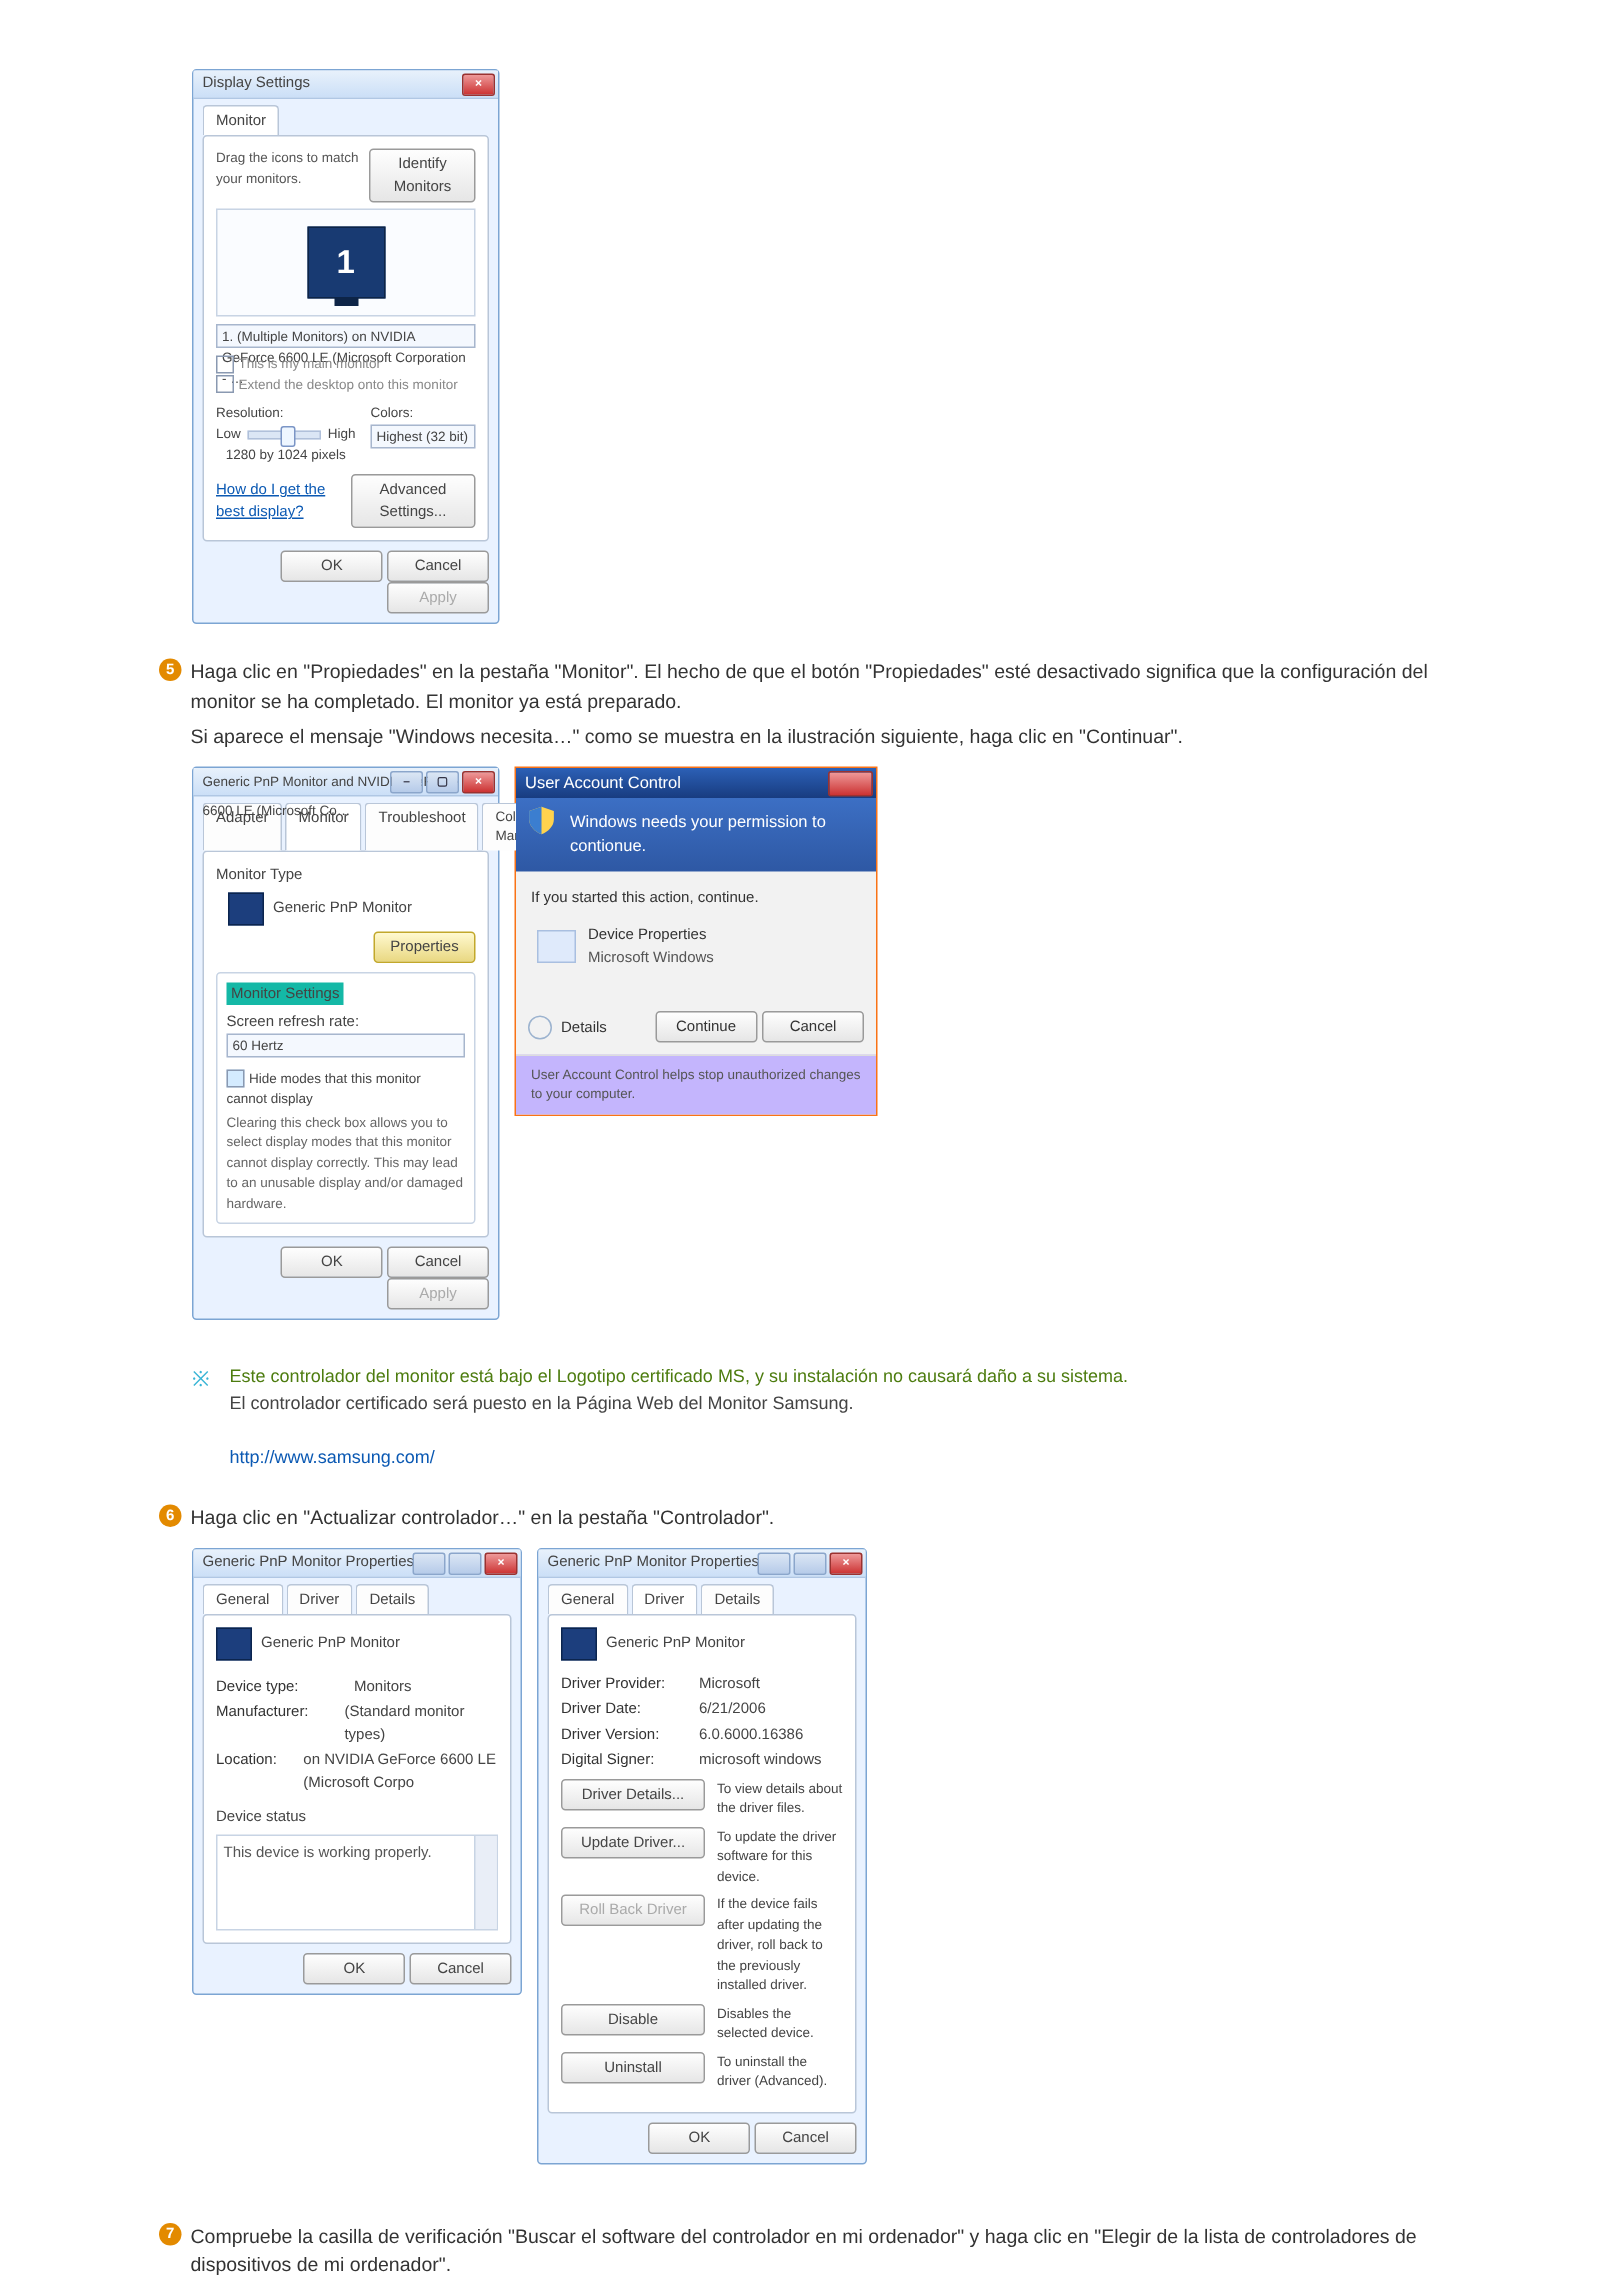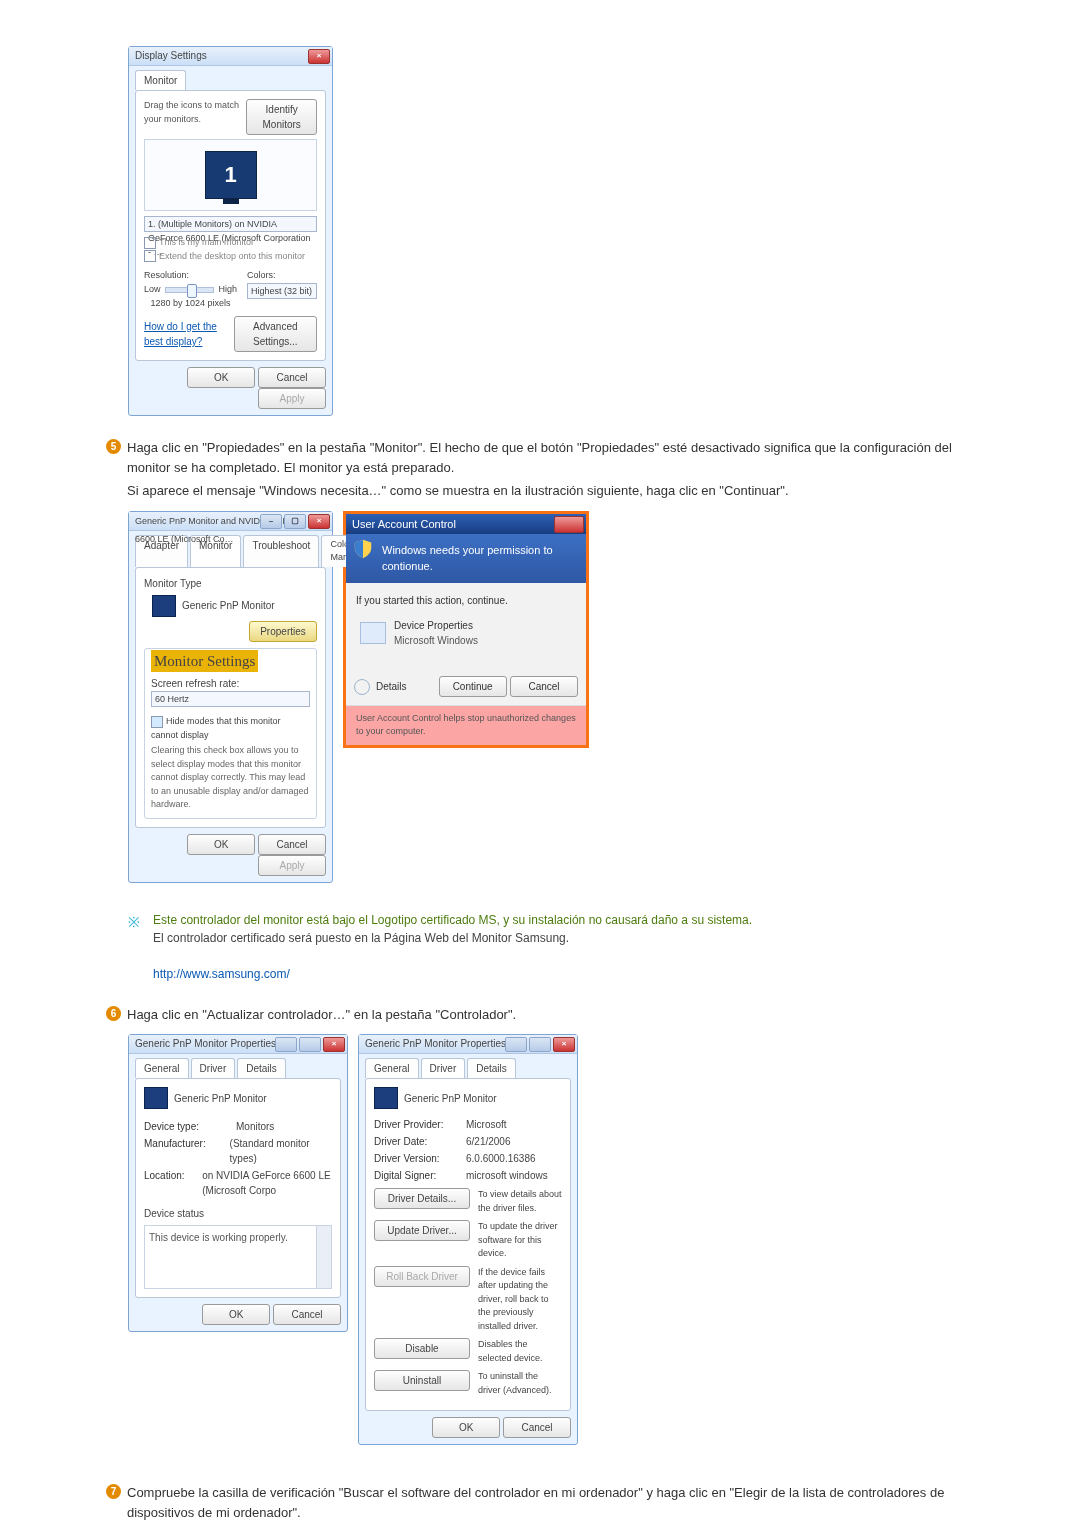--- a/index.html
+++ b/index.html
@@ -32,21 +32,21 @@
   .monitor1{width:50px;height:46px;background:#183a72;border:1px solid #0d2447;margin:10px auto;color:#fff;text-align:center;line-height:46px;font-size:22px;font-weight:bold;position:relative;}
   .monitor1:after{content:"";position:absolute;bottom:-6px;left:50%;margin-left:-8px;width:16px;height:6px;background:#0d2447;}
   .select{width:100%;border:1px solid #a7b6cd;background:#f4f8fe;height:16px;line-height:14px;font-size:9px;padding:0 3px;box-sizing:border-box;}
   .chk{display:inline-block;width:10px;height:10px;border:1px solid #8a99b1;margin-right:3px;vertical-align:middle;}
   .slider-track{height:4px;background:#dbe6f5;border:1px solid #b0c0da;position:relative;margin:4px 0;}
   .slider-thumb{position:absolute;top:-4px;left:45%;width:8px;height:12px;background:#eef6ff;border:1px solid #7b95c6;border-radius:2px;}
   
   .figB{width:205px;}
   .figB .propbtn{background:linear-gradient(#fff9cf,#e9d882);border:1px solid #c2a82b;}
   
-  .uac{width:240px;border:3px solid #f97316;}
+  .uac{width:240px;border:1px solid #f97316;}
   .uac .tbar{height:20px;background:linear-gradient(#2c60b6,#183c80);color:#fff;font-size:11px;line-height:20px;padding:0 6px;position:relative;}
   .uac .tbar .xbtn{position:absolute;right:2px;top:2px;width:28px;height:15px;background:linear-gradient(#e99,#c33);border:1px solid #9a3230;border-radius:2px;}
   .uac-banner{background:linear-gradient(#3c6fc4,#2e58a4);color:#fff;padding:8px 8px 8px 36px;font-size:11px;position:relative;}
   .uac-banner .shield{position:absolute;left:6px;top:4px;width:22px;height:22px;}
   .uac-body{background:#f2f2f2;padding:10px;color:#333;font-size:10px;}
   .uac-footer{background:#f2f2f2;padding:8px;display:flex;justify-content:space-between;align-items:center;}
   .details-ico{width:14px;height:14px;border:1px solid #9cb3cf;border-radius:50%;display:inline-block;margin-right:6px;vertical-align:middle;}
   
   .shield svg{width:100%;height:100%;}
   
@@ -145,21 +145,21 @@
         <span class="tab" style="font-size:9px">Color Management</span>
       </div>
       <div class="inner" style="min-height:170px">
         <div style="font-size:10px">Monitor Type</div>
         <div style="display:flex;align-items:center;margin:4px 0 4px 8px">
             <span class="monicon"></span>
             <span>Generic PnP Monitor</span>
           </div>
         <div style="text-align:right"><span class="btn propbtn">Properties</span></div>
         <div class="fieldset">
-          <div style="font-size:15px;margin-bottom:4px;margin-top:-12px;background:#eab308;display:inline-block;padding:0 3px;font-family:Liberation Serif, serif;">Monitor Settings</div>
+          <div style="font-size:10px;margin-bottom:4px;margin-top:-12px;background:#14b8a6;display:inline-block;padding:0 3px;">Monitor Settings</div>
           <div style="font-size:10px">Screen refresh rate:</div>
           <div class="select">60 Hertz</div>
           <div style="margin-top:8px;font-size:9px"><span class="chk" style="background:#d4ebff"></span><span>Hide modes that this monitor cannot display</span></div>
           <div style="font-size:9px;color:#666;margin-top:2px">Clearing this check box allows you to select display modes that this monitor cannot display correctly. This may lead to an unusable display and/or damaged hardware.</div>
         </div>
       </div>
       <div style="text-align:right;padding:0 6px 6px 0">
         <span class="btn">OK</span>
         <span class="btn">Cancel</span>
         <span class="btn" style="color:#aaa">Apply</span>
@@ -190,21 +190,21 @@
           </div>
         </div>
       </div>
       <div class="uac-footer">
         <span><span class="details-ico"></span><span style="font-size:10px">Details</span></span>
         <span>
           <span class="btn">Continue</span>
           <span class="btn">Cancel</span>
         </span>
       </div>
-      <div style="background:#fca5a5;padding:6px 10px;font-size:9px;color:#555;border-top:1px solid #ddd">User Account Control helps stop unauthorized changes to your computer.</div>
+      <div style="background:#c4b5fd;padding:6px 10px;font-size:9px;color:#555;border-top:1px solid #ddd">User Account Control helps stop unauthorized changes to your computer.</div>
     </div>
   </div>
 
   <div class="note-block">
     <span class="note-mark">※</span>
     <span class="note-inner">
       <span class="red">Este controlador del monitor está bajo el Logotipo certificado MS, y su instalación no causará daño a su sistema.</span><br>
       <span class="grey">El controlador certificado será puesto en la Página Web del Monitor Samsung.</span><br><br>
       <a class="link" href="#">http://www.samsung.com/</a>
     </span>

